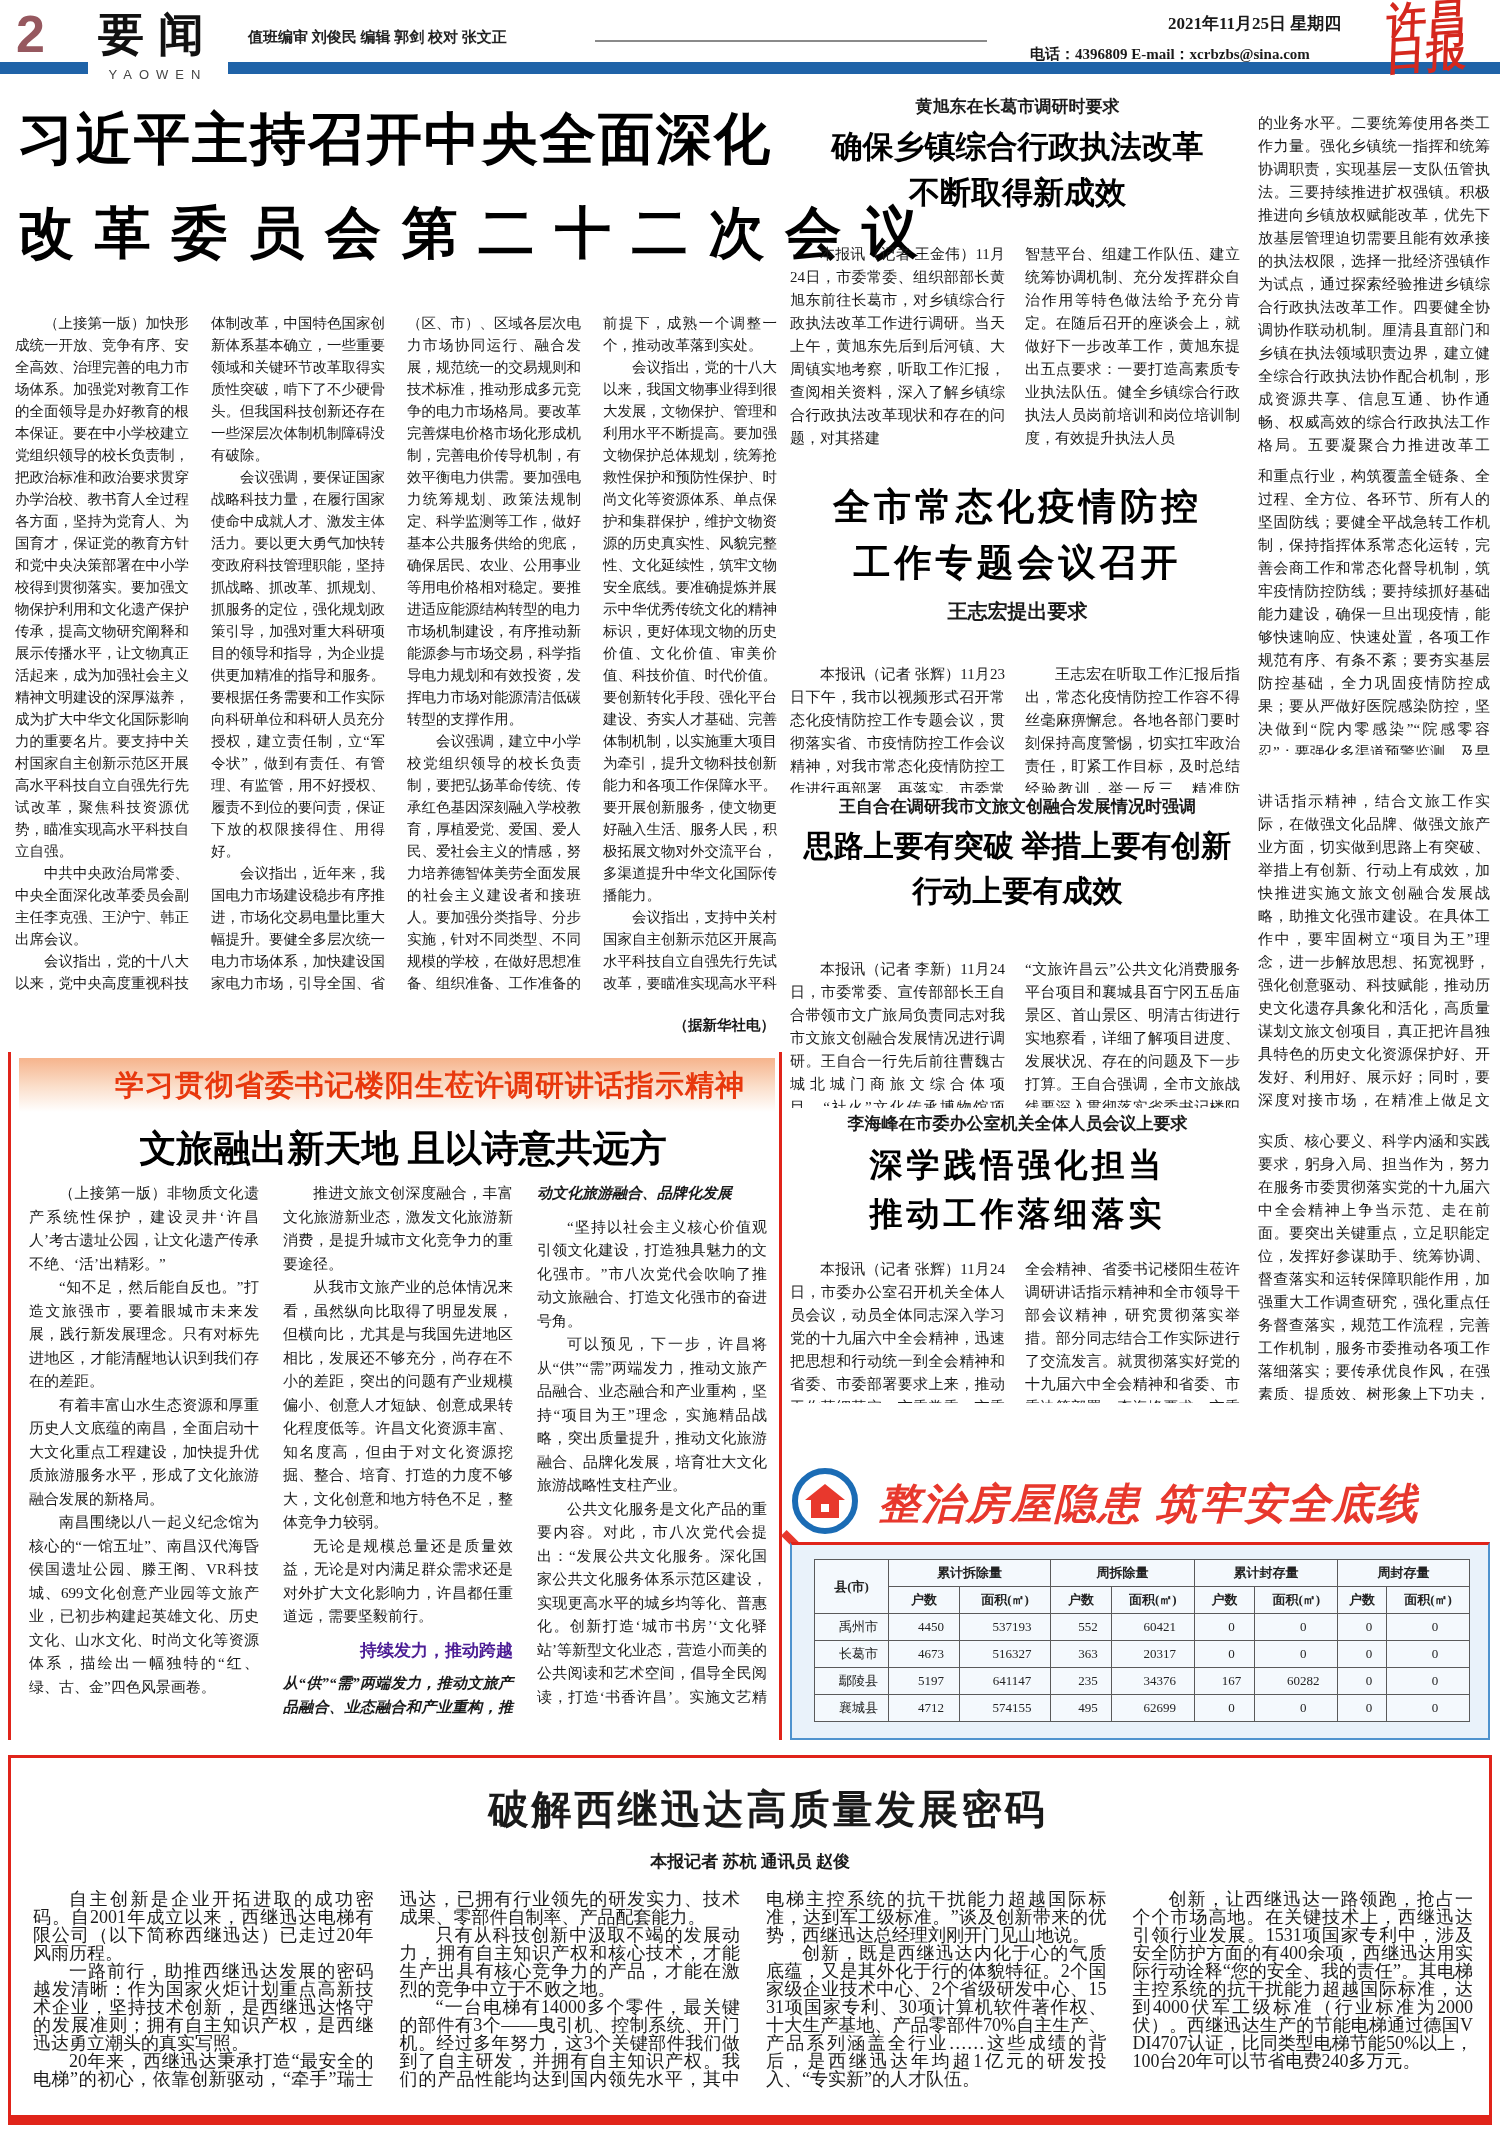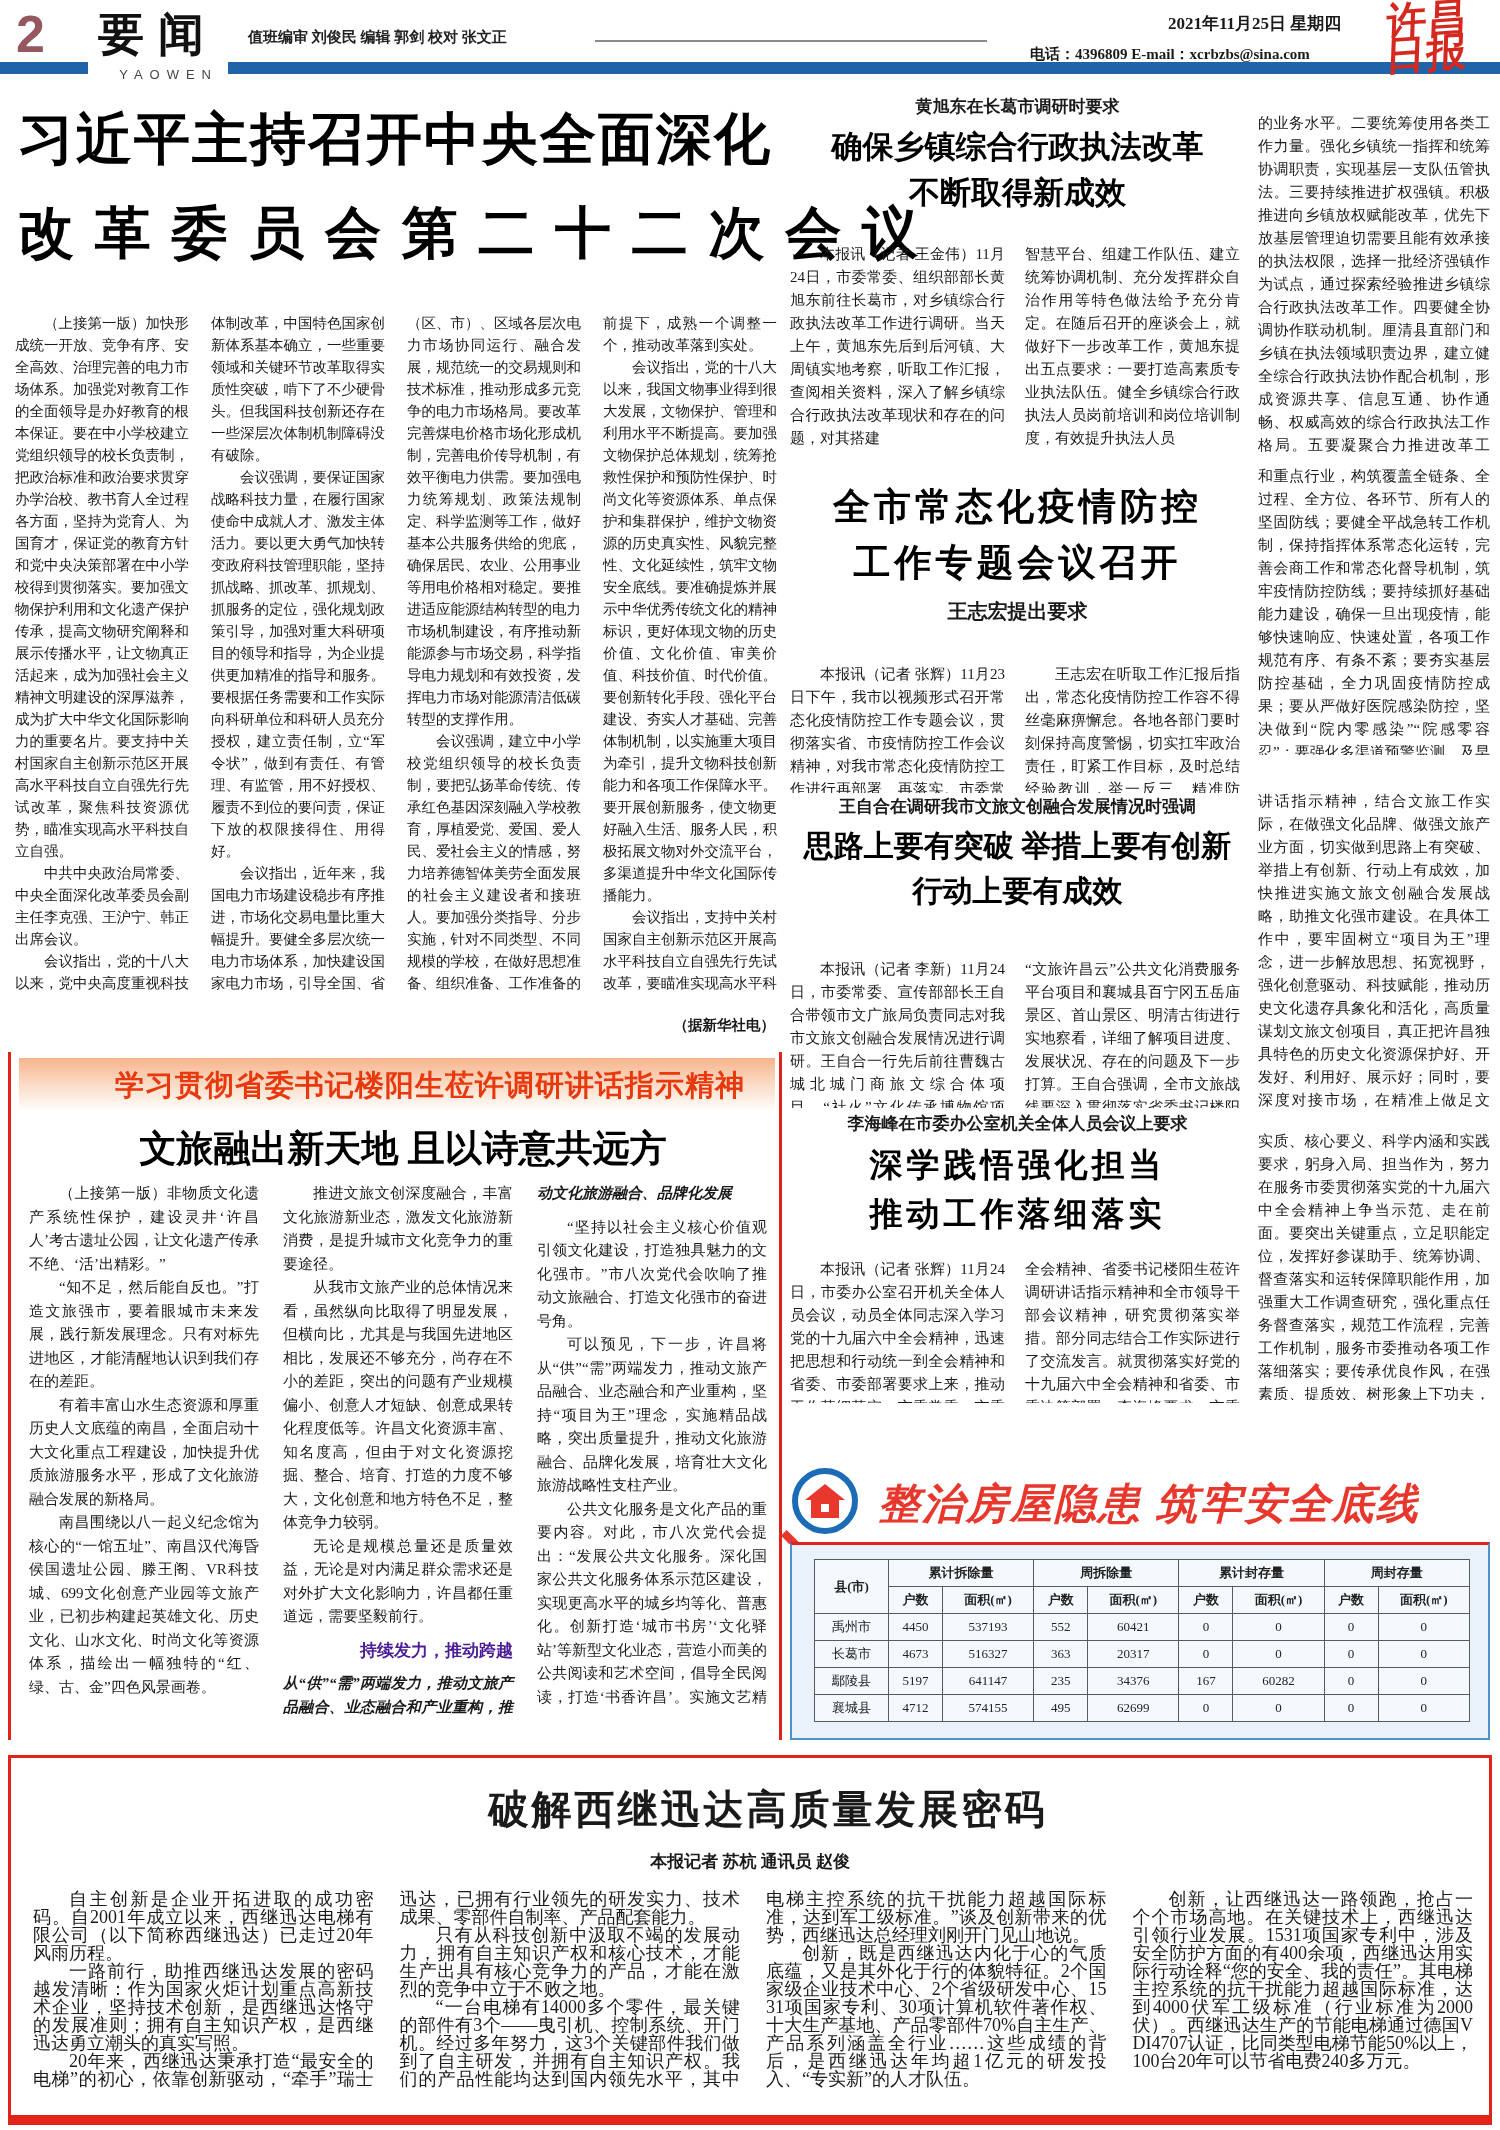--- a/index.html
+++ b/index.html
@@ -7,21 +7,21 @@
   body { font-family:"Liberation Serif", serif; color:#1a1a1a; }
   #page { position:relative; width:1500px; height:2130px; background:#ffffff; overflow:hidden; margin:0 auto; }
   .abs { position:absolute; }
   .jtext { text-align:justify; word-break:break-all; }
   .para { text-indent:2em; text-align:justify; word-break:break-all; margin:0; }
   .clip { overflow:hidden; }
 
   
   #blue-bar { left:0; top:62px; width:1500px; height:12px; background:#1f63a8; }
   #page-num { left:16px; top:4px; font-size:52px; font-weight:900; color:#96585f; font-family:"Liberation Sans", sans-serif; }
-  #section-box { left:88px; top:0; background:#fff; padding:4px 10px 2px 10px; z-index:3; text-align:right; }
+  #section-box { left:88px; top:0; background:#fff; padding:4px 10px 2px 10px; z-index:3; text-align:center; }
   #section-title { font-size:46px; font-weight:900; letter-spacing:14px; color:#111; font-family:"Liberation Sans", sans-serif; }
   #section-pinyin { font-size:13px; letter-spacing:7px; color:#444; margin-top:1px; font-family:"Liberation Sans", sans-serif; }
   #staff-line { left:248px; top:28px; font-size:15px; font-weight:700; color:#222; }
   #header-rule { left:595px; top:40px; width:392px; height:2px; background:#8a8a8a; }
   #date-line { left:1168px; top:12px; font-size:17px; font-weight:700; }
   #contact-line { left:1030px; top:45px; font-size:15px; font-weight:700; }
   #masthead { left:1386px; top:2px; width:112px; font-size:40px; line-height:34px; font-weight:900; color:#d5281e; transform:rotate(-4deg) skewX(-6deg); letter-spacing:1px; }
 
   
   #a1-headline { left:18px; top:102px; width:900px; }
@@ -53,21 +53,21 @@
   #house-logo { left:792px; top:1468px; width:66px; height:66px; border:6px solid #1b6cb5; border-radius:50%; background:#fff; }
   #house-roof { position:absolute; left:7px; top:10px; width:0; height:0; border-left:20px solid transparent; border-right:20px solid transparent; border-bottom:16px solid #e8382d; }
   #house-body { position:absolute; left:13px; top:26px; width:28px; height:18px; background:#e8382d; }
   #house-win  { position:absolute; left:23px; top:30px; width:8px; height:8px; background:#fff; }
   #logo-handle { left:780px; top:1538px; width:26px; height:8px; background:#e8382d; transform:rotate(45deg); }
   #safety-title { left:878px; top:1476px; font-size:42px; font-weight:900; font-style:italic; color:#e8382d; letter-spacing:2px; font-family:"Liberation Sans", sans-serif; }
   #safety-panel { left:790px; top:1542px; width:700px; height:198px; background:#e9f2fa; border:2px solid #4f93ce; border-top:3px solid #e0241a; }
   #demolition-table { position:absolute; left:22px; top:14px; width:656px; border-collapse:collapse; background:#f4f9fd; }
   #demolition-table th, #demolition-table td { border:1px solid #5a5a5a; text-align:center; font-size:13px; color:#222; padding:4px 2px; }
   #demolition-table th { font-weight:700; }
-  #demolition-table td { font-family:"Liberation Serif", serif; }
+  #demolition-table td { font-family:"Liberation Serif", serif;padding-left:16px; }
 
   
   #xiji-box { left:8px; top:1755px; width:1484px; height:370px; border:3px solid #e0241a; border-bottom:10px solid #e0241a; background:#fff; }
   #xiji-headline { position:absolute; left:0; top:24px; width:100%; text-align:center; font-size:40px; font-weight:900; letter-spacing:3px;padding-left:36px; }
   #xiji-byline { position:absolute; left:0; top:92px; width:100%; text-align:center; font-size:17px; font-weight:700; }
   #xiji-body { position:absolute; left:22px; top:132px; width:1440px; height:212px; column-count:4; column-gap:26px; column-fill:auto;
                font-size:18px; line-height:18px; overflow:hidden; }
 </style>
 </head>
 <body>

